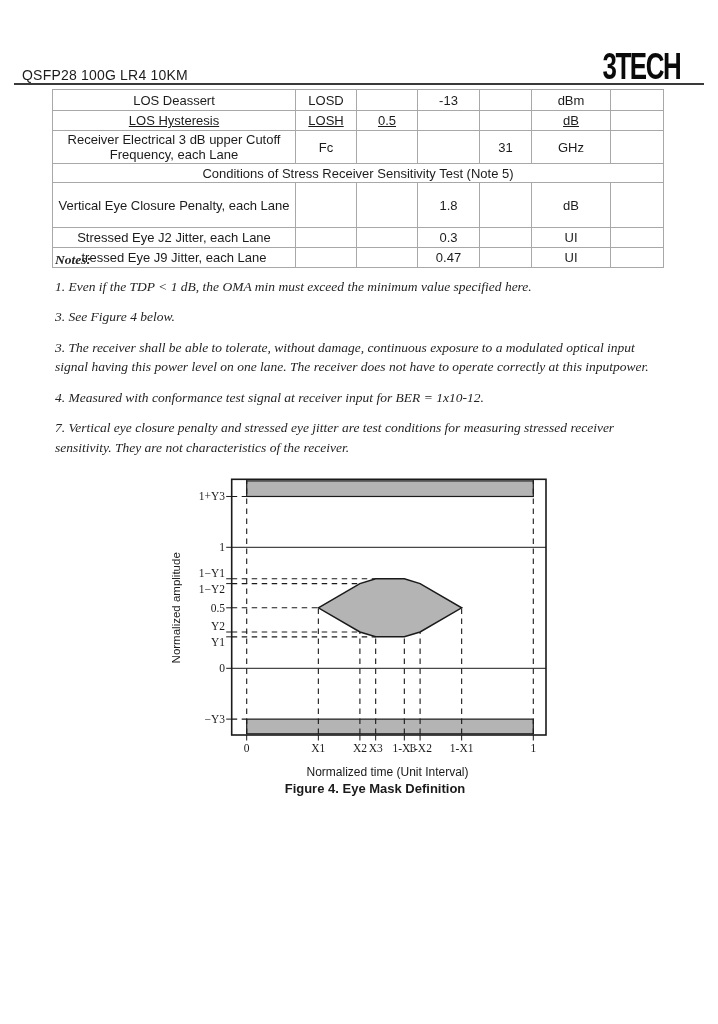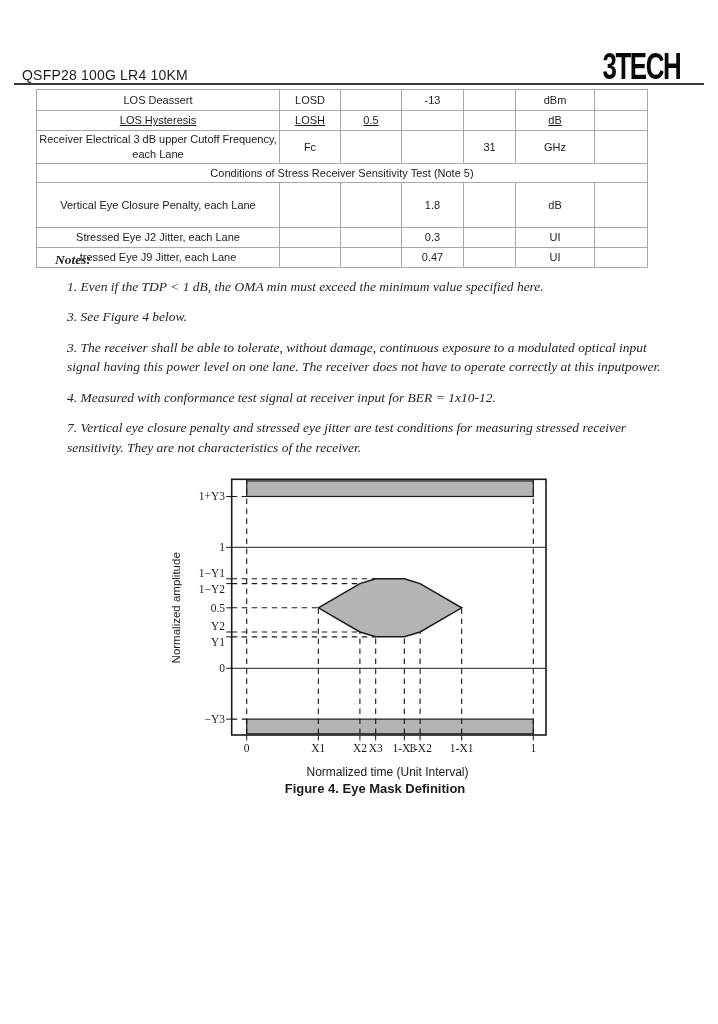--- a/index.html
+++ b/index.html
@@ -4,29 +4,29 @@
 <style>
   html,body{margin:0;padding:0;background:#ffffff;}
   .page{position:relative;width:718px;height:1024px;background:#fff;overflow:hidden;
         font-family:"Liberation Sans",sans-serif;color:#1c1c1c;}
   
   .doc-title{position:absolute;left:22px;top:67px;font-size:14px;color:#1c1c1c;letter-spacing:.2px;}
   .logo{position:absolute;top:46px;right:38px;font-size:37px;font-weight:bold;
         letter-spacing:-2px;transform:scaleX(.70);transform-origin:100% 50%;color:#0a0a0a;}
   .header-rule{position:absolute;left:14px;top:83px;width:690px;height:2px;background:#3a3a3a;}
   
-  table.spec{position:absolute;left:36px;top:89px;width:611px;border-collapse:collapse;
-             table-layout:fixed;font-size:11px;line-height:15px;color:#1c1c1c;}
+  table.spec{position:absolute;left:52px;top:89px;width:611px;border-collapse:collapse;
+             table-layout:fixed;font-size:13px;line-height:15px;color:#1c1c1c;}
   table.spec td{border:1px solid #a8a8a8;text-align:center;vertical-align:middle;padding:1px 2px;}
   
   .notes{position:absolute;left:55px;top:250px;width:612px;
          font-family:"Liberation Serif",serif;font-style:italic;font-size:13.5px;
          line-height:1.45;color:#242424;}
   .notes .notes-label{font-weight:bold;margin:0 0 7px 0;}
-  .notes p.note{margin:0 0 11px 12px;}
+  .notes p.note{margin:0 0 11px 0;}
   
   .figure-wrap{position:absolute;left:160px;top:470px;width:420px;height:330px;}
 </style>
 </head>
 <body>
 
 <div class="page">
 
   <div class="doc-title">QSFP28 100G LR4 10KM</div>
   <div class="logo">3TECH</div>

